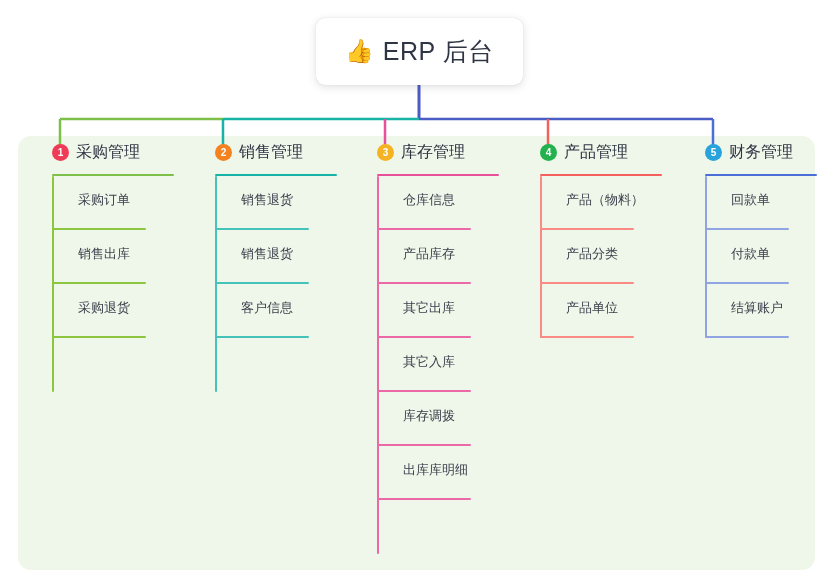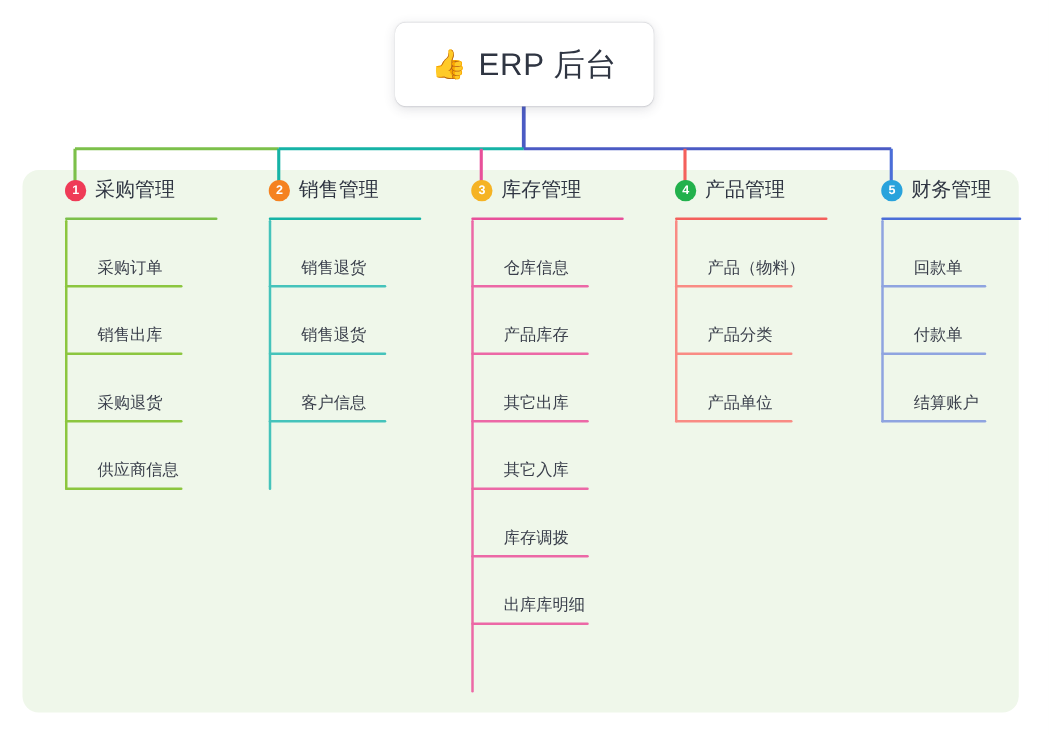--- a/index.html
+++ b/index.html
@@ -125,21 +125,21 @@
     border-radius: 1px;
   }
   .leaf {
     position: relative;
     height: 54px;
     box-sizing: border-box;
   }
   .leaf-label {
     position: absolute;
     left: 26px;
-    bottom: 7px;
+    bottom: 21px;
     font-size: 13px;
     color: #3a3f4b;
     white-space: nowrap;
   }
   .leaf-rule {
     position: absolute;
     left: 0;
     bottom: 0;
     height: 2px;
     width: 86px;
@@ -186,24 +186,20 @@
           <div class="leaf-rule" style="background: rgb(140, 198, 63); width: 94px;"></div>
         </div>
         <div class="leaf">
           <span class="leaf-label">销售出库</span>
           <div class="leaf-rule" style="background: rgb(140, 198, 63); width: 94px;"></div>
         </div>
         <div class="leaf">
           <span class="leaf-label">采购退货</span>
           <div class="leaf-rule" style="background: rgb(140, 198, 63); width: 94px;"></div>
         </div>
-        <div class="leaf">
-          <span class="leaf-label">供应商信息</span>
-          <div class="leaf-rule" style="background: rgb(140, 198, 63); width: 94px;"></div>
-        </div>
       </div>
     </div>
     <div class="column" style="left: 193px; width: 150px;">
       <div class="col-head">
         <span class="badge" style="background: rgb(245, 130, 32);">2</span>
         <span class="col-title">销售管理</span>
       </div>
       <div class="col-rule" style="background: rgb(22, 179, 166); width: 122px; margin-top: 6px;"></div>
       <div class="col-body">
         <div class="col-spine" style="background: rgb(69, 195, 187); height: 216px;"></div>

